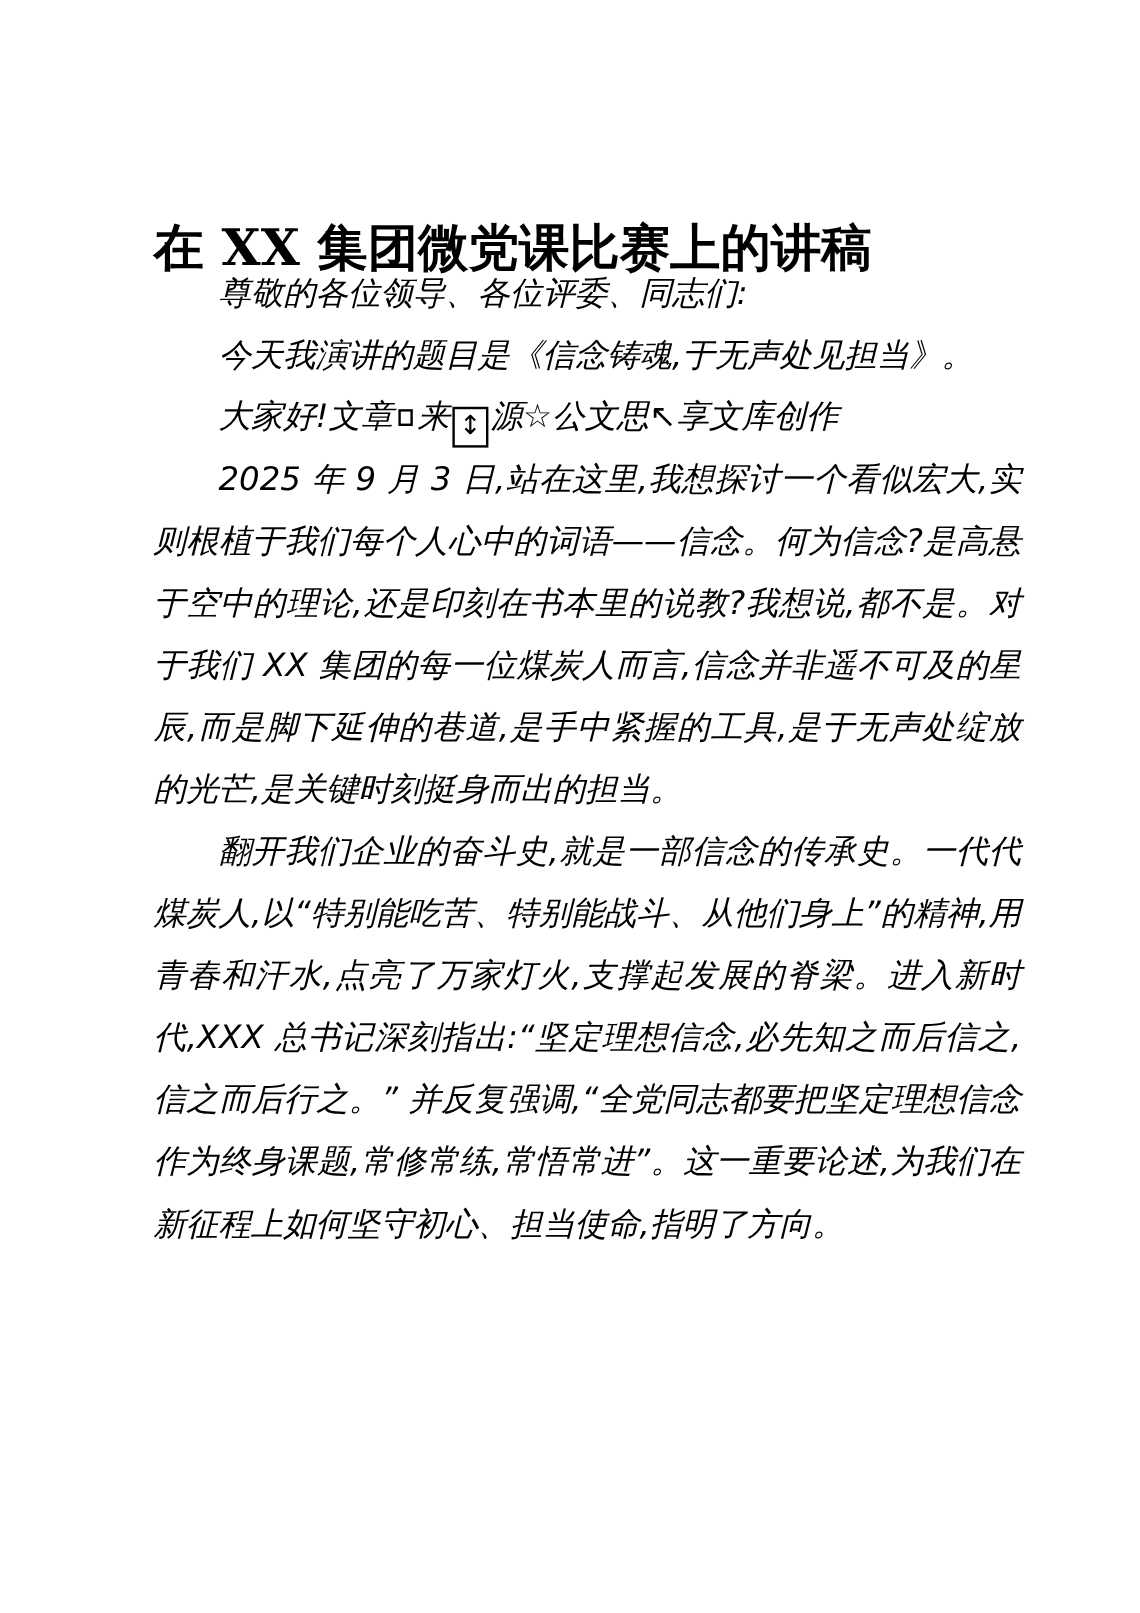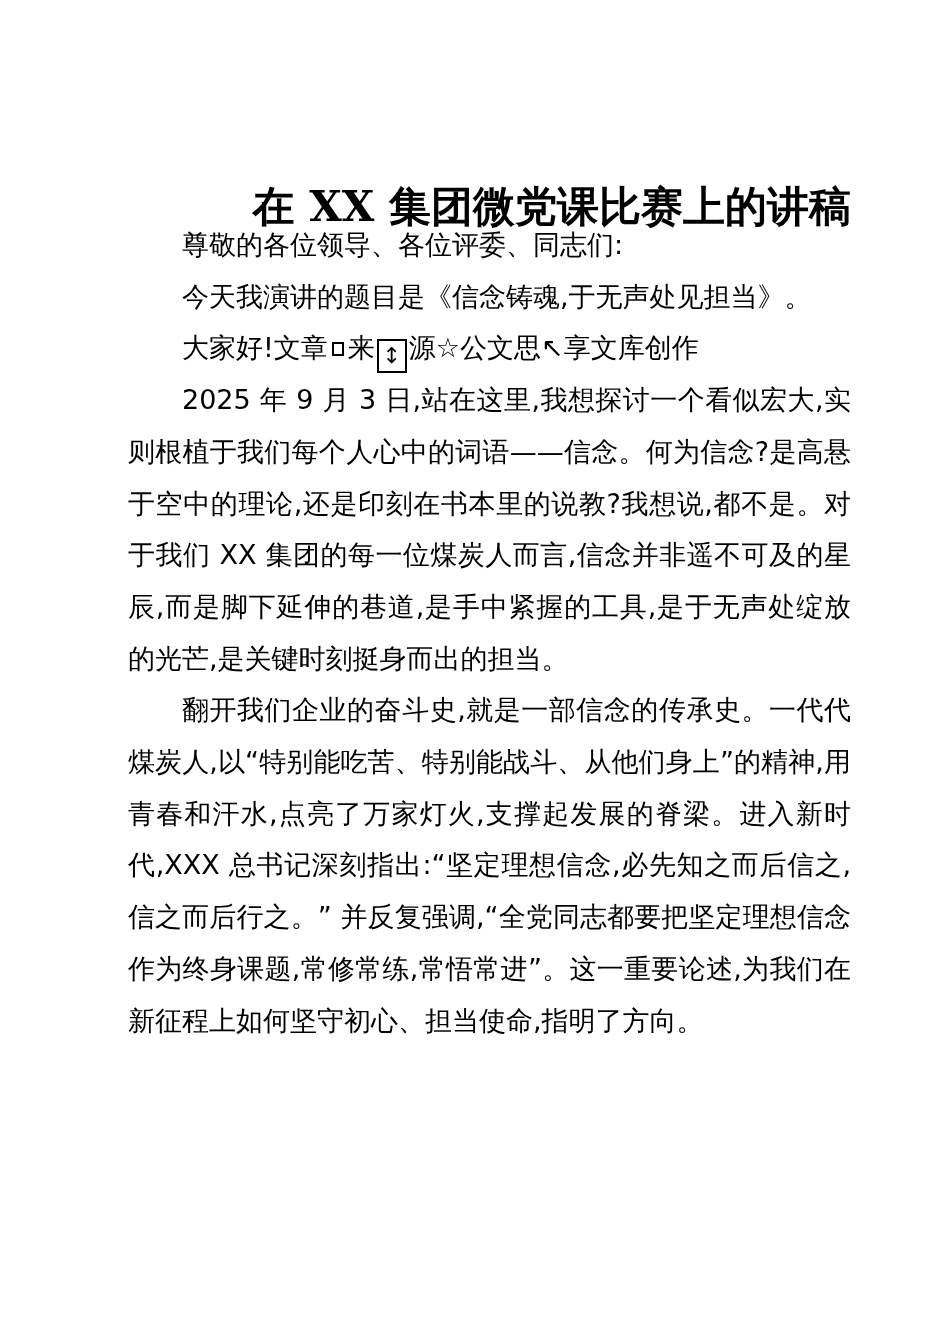--- a/index.html
+++ b/index.html
@@ -16,36 +16,37 @@
     overflow: hidden;
   }
   .doc-title {
     position: absolute;
     top: 181px;
     left: 128px;
     right: 99px;
     margin: 0;
     height: 52px;
     line-height: 52px;
-    text-align: right;
+    text-align: left;
     font-family: "DejaVu Serif", "Liberation Serif", serif;
     font-weight: 700;
     font-size: 42px;
     white-space: nowrap;
   }
   .doc-body {
     position: absolute;
     top: 219px;
     left: 128px;
     right: 99px;
     font-family: "DejaVu Sans", "Liberation Sans", sans-serif;
     font-size: 27px;
     line-height: 51.7px;
     text-align: justify;
     color: #000000;
+    font-style: italic;
   }
   .doc-body p {
     margin: 0;
     padding: 0;
     text-indent: 2em;
   }
   
   .boxed-arrow-glyph {
     display: inline-block;
     box-sizing: border-box;

